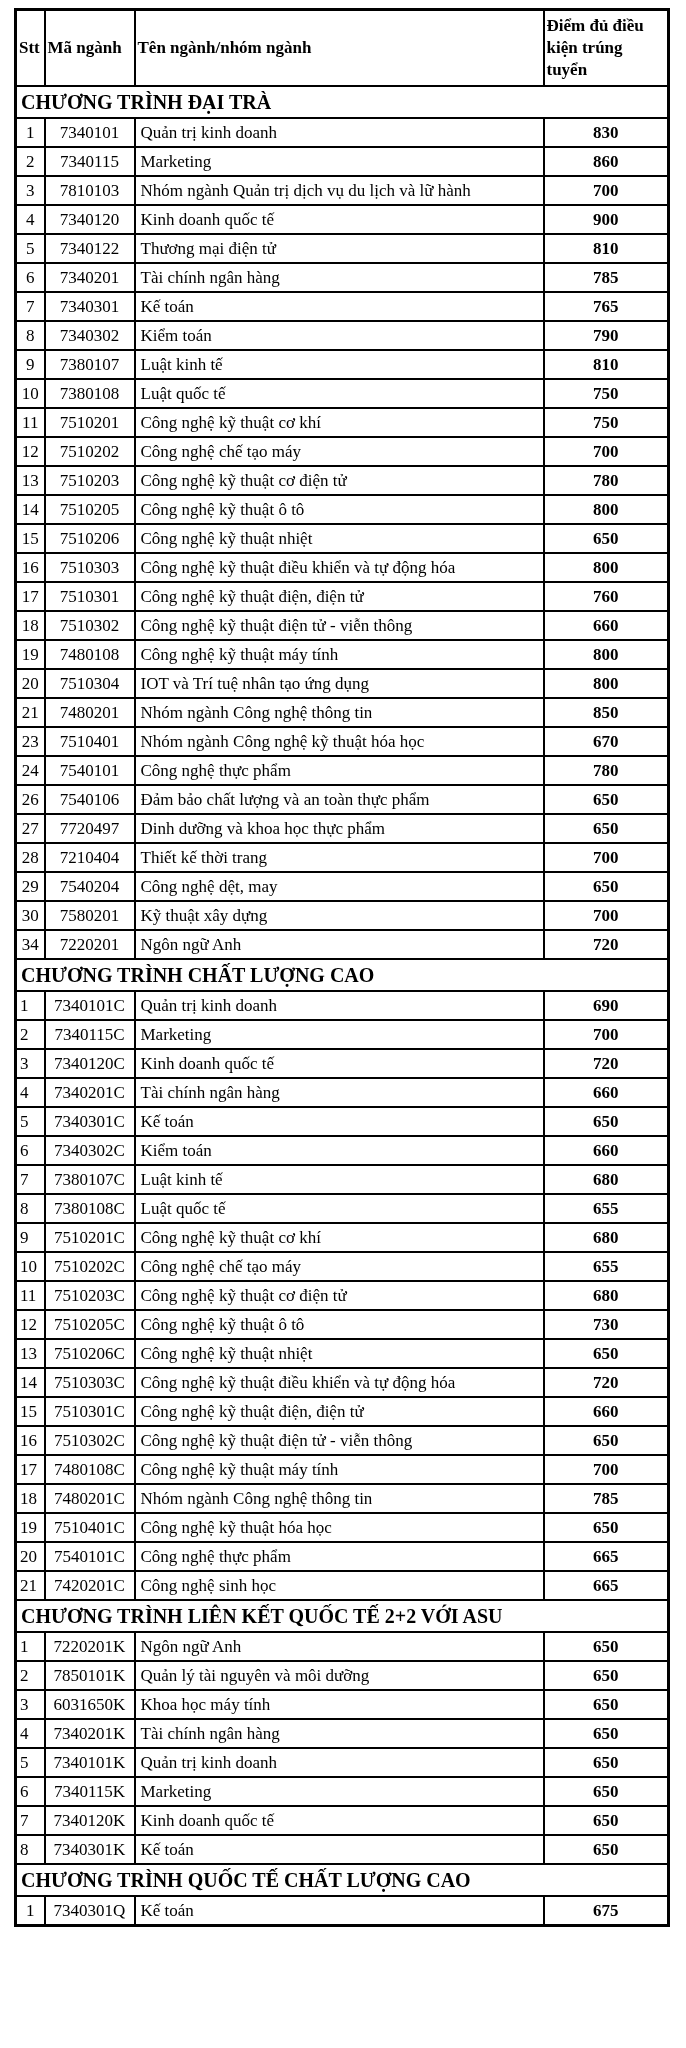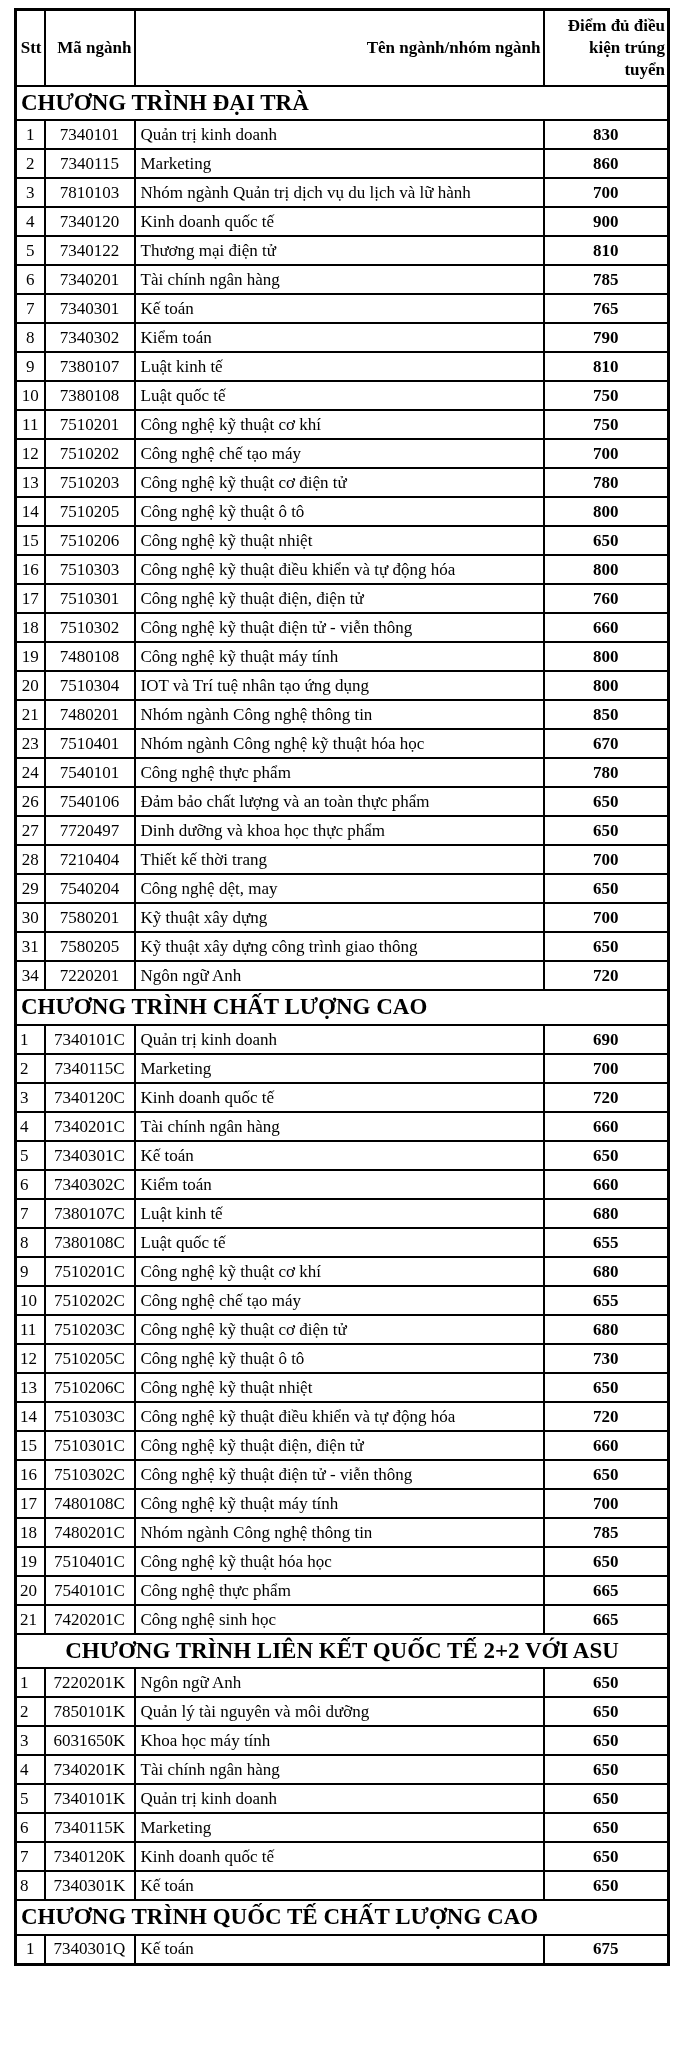--- a/index.html
+++ b/index.html
@@ -27,48 +27,48 @@
     border: 3px solid #000000;
   }
   .score-table th,
   .score-table td {
     border: 2px solid #000000;
     overflow: hidden;
   }
   .score-table th {
     font-size: 17px;
     font-weight: bold;
-    text-align: right;
+    text-align: left;
     vertical-align: middle;
     line-height: 1.28;
     padding: 4px 2px;
     height: 66px;
   }
   .score-table td {
     font-size: 17px;
     line-height: 1.15;
     padding: 2px 2px;
     height: 23px;
     vertical-align: middle;
     white-space: nowrap;
   }
   td.cell-stt { text-align: center; }
   td.cell-stt.align-left { text-align: left; padding-left: 3px; }
   td.cell-code { text-align: center; }
   td.cell-name { text-align: left; padding-left: 5px; }
   td.cell-score { text-align: center; font-weight: bold; }
   td.section-title {
     font-weight: bold;
-    font-size: 23px;
+    font-size: 20px;
     text-align: left;
     padding: 3px 4px;
     height: 24px;
     white-space: nowrap;
   }
-  td.section-title.align-center { text-align: center; }
+  td.section-title.align-center { text-align: left; }
 </style>
 </head>
 <body>
 
 <div class="page">
   <table class="score-table">
     <colgroup>
       <col style="width:29px">
       <col style="width:90px">
       <col style="width:409px">
@@ -248,26 +248,20 @@
           <td class="cell-name">Công nghệ dệt, may</td>
           <td class="cell-score">650</td>
         </tr>
         <tr>
           <td class="cell-stt">30</td>
           <td class="cell-code">7580201</td>
           <td class="cell-name">Kỹ thuật xây dựng</td>
           <td class="cell-score">700</td>
         </tr>
         <tr>
-          <td class="cell-stt">31</td>
-          <td class="cell-code">7580205</td>
-          <td class="cell-name">Kỹ thuật xây dựng công trình giao thông</td>
-          <td class="cell-score">650</td>
-        </tr>
-        <tr>
           <td class="cell-stt">34</td>
           <td class="cell-code">7220201</td>
           <td class="cell-name">Ngôn ngữ Anh</td>
           <td class="cell-score">720</td>
         </tr>
         <tr>
           <td colspan="4" class="section-title">CHƯƠNG TRÌNH CHẤT LƯỢNG CAO</td>
         </tr>
         <tr>
           <td class="cell-stt align-left">1</td>

